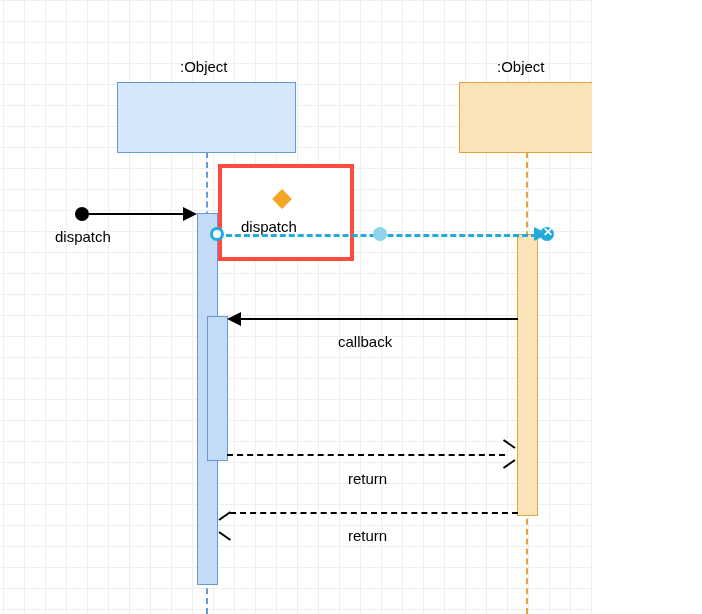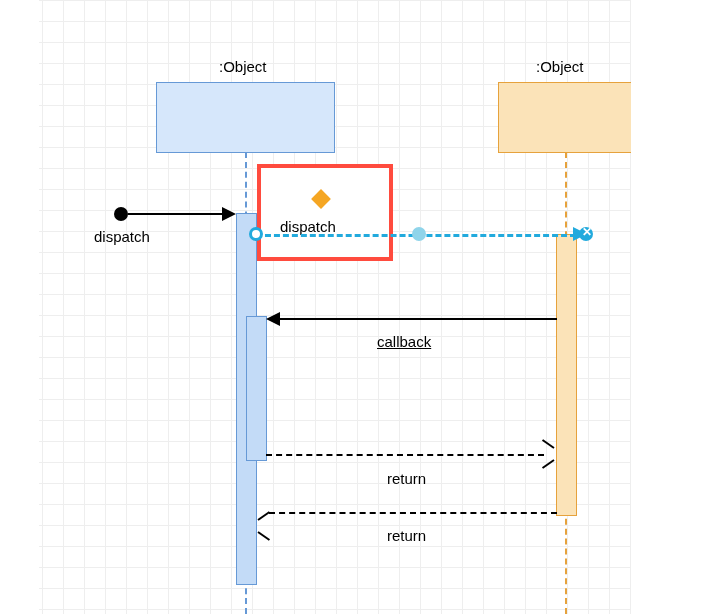--- a/index.html
+++ b/index.html
@@ -1,16 +1,16 @@
 <!DOCTYPE html>
 <html><head>
 <meta charset="utf-8">
 <style>
   html,body{margin:0;padding:0;width:702px;height:614px;font-family:Helvetica,Arial,sans-serif;font-size:15px;color:#000;background:#fff;}
-  .canvas{position:relative;width:592px;height:614px;overflow:hidden;margin-left:39px;}
+  .canvas{position:relative;width:592px;height:614px;overflow:hidden;}
   
   .grid{position:absolute;inset:0;
     background-image:
       linear-gradient(to right,#eeeeee 1px,transparent 1px),
       linear-gradient(to bottom,#eeeeee 1px,transparent 1px),
       linear-gradient(to right,#e0e0e0 1px,transparent 1px),
       linear-gradient(to bottom,#e0e0e0 1px,transparent 1px);
     background-size:21px 21px,21px 21px,84px 84px,84px 84px;
     background-position:3px 0,3px 0,3px 0,3px 0;
   }
@@ -85,21 +85,21 @@
   <div class="abs ah-solid-r" style="left:534px;top:227px;border-left-color:#22aadd;"></div>
 
   <div class="abs handle handle-open" style="left:210px;top:227px;"></div>
   <div class="abs handle handle-fill" style="left:373px;top:227px;"></div>
   <div class="abs handle handle-end" style="left:540px;top:227px;">
       <span class="x-mark">✕</span>
     </div>
 
   <div class="abs hline" style="left:240px;top:318px;width:278px;"></div>
   <div class="abs ah-solid-l" style="left:227px;top:312px;"></div>
-  <div class="abs label" style="left:338px;top:333px;text-decoration:underline;">callback</div>
+  <div class="abs label" style="left:338px;top:333px;">callback</div>
 
   <div class="abs hdash" style="left:227px;top:454px;width:278px;"></div>
   <div class="abs ah-open ah-open-r" style="left:503px;top:447px;"></div>
   <div class="abs label" style="left:348px;top:470px;">return</div>
 
   <div class="abs hdash" style="left:230px;top:512px;width:288px;"></div>
   <div class="abs ah-open ah-open-l" style="left:217px;top:505px;"></div>
   <div class="abs label" style="left:348px;top:527px;">return</div>
 
 </div>

